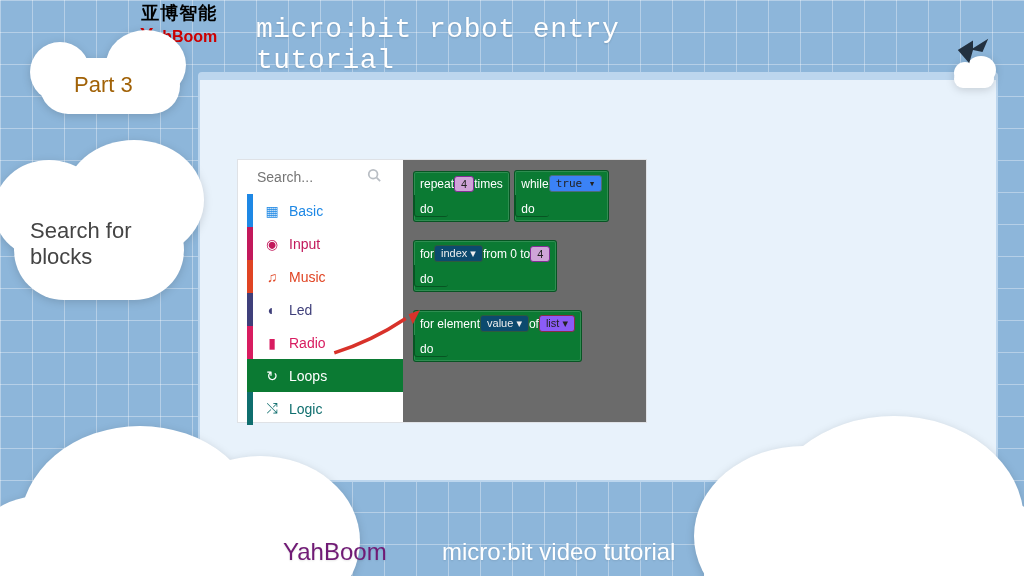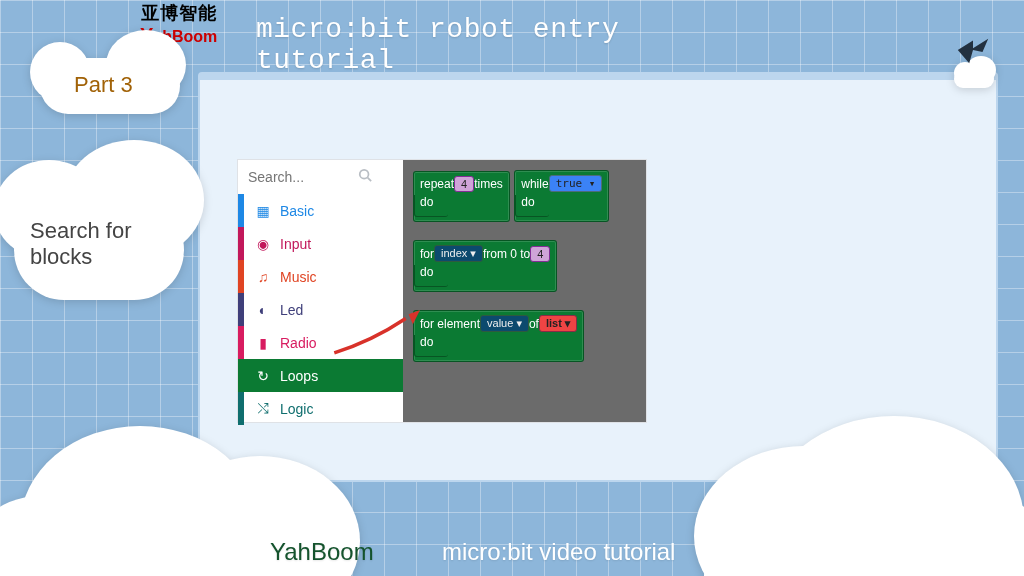--- a/index.html
+++ b/index.html
@@ -20,22 +20,22 @@
     transform: translateX(-50%);
     color: #fff;
     font-size: 28px;
     font-weight: 400;
     letter-spacing: .5px;
     text-shadow: 0 1px 2px rgba(0,0,0,.15);
     font-family: Liberation Mono, monospace;
   }
   .footer-brand {
     position: absolute;
-    left: 270px; bottom: 10px;
-    color: #14532d; font-size: 24px;
+    left: 283px; bottom: 10px;
+    color: #701a75; font-size: 24px;
     text-shadow: 0 1px 2px rgba(0,0,0,.1);
   }
   .footer-sub {
     position: absolute;
     left: 442px; bottom: 10px;
     color: #fff; font-size: 24px;
     text-shadow: 0 1px 2px rgba(0,0,0,.1);
   }
 
   
@@ -136,21 +136,21 @@
 
   
   .editor {
     position:absolute;
     left: 238px; top: 160px;
     width: 408px; height: 262px;
     display: flex;
     box-shadow: 0 0 0 1px #dfe2e6;
     background: #6b6b6b;
   }
-  .toolbox { width: 165px; background:#fff; display:flex; flex-direction:column; }
+  .toolbox { width: 165px; background:#fff; display:flex; flex-direction:column;padding-left:9px; }
   .search {
     display:flex; align-items:center;
     padding: 8px 10px;
     color:#9aa0a6;
   }
   .search input {
     border:none; outline:none;
     color:#555; font-size:14px; width: 110px; background:transparent;
   }
   .search .mag { color:#b9bec4; }
@@ -184,21 +184,21 @@
     display:inline-block;
     border: 1px solid rgba(0,0,0,.3);
     box-shadow: inset 0 0 0 1px rgba(255,255,255,.15);
   }
   .block .top { display:flex; align-items:center; gap:0; white-space:nowrap; }
   .block .do {
     margin-top:3px;
     background:#0b7a33;
     width:34px; height:22px;
     border-radius:0 0 3px 3px;
-    display:flex; align-items:flex-start; justify-content:flex-start;
+    display:flex; align-items:flex-end; justify-content:flex-start;
     padding-left:5px;
     position:relative;
     left:-6px;
     border-left:1px solid rgba(0,0,0,.3);
     border-bottom:1px solid rgba(0,0,0,.3);
   }
   .block::after { 
     content:"";
     position:absolute;
     left:28px; bottom:-6px;
@@ -219,23 +219,22 @@
     background:#3b82f6;
     border:1px solid #4c6d7a;
     font-family:monospace;
   }
   .pill-var {
     background:#0c4a6e;
     border:1px solid #2e5a3e;
     color:#eee;
   }
   .pill-list {
-    background:#ef4444;
+    background:#8b5cf6;
     border:1px solid #8a2a47;
-    font-weight:bold;
   }
 
   
   .arrow {
     position:absolute;
     width: 130px; height: 50px;
     left: 310px; top: 310px;
     pointer-events:none;
   }
   .arrow svg { width:100%; height:100%; }

